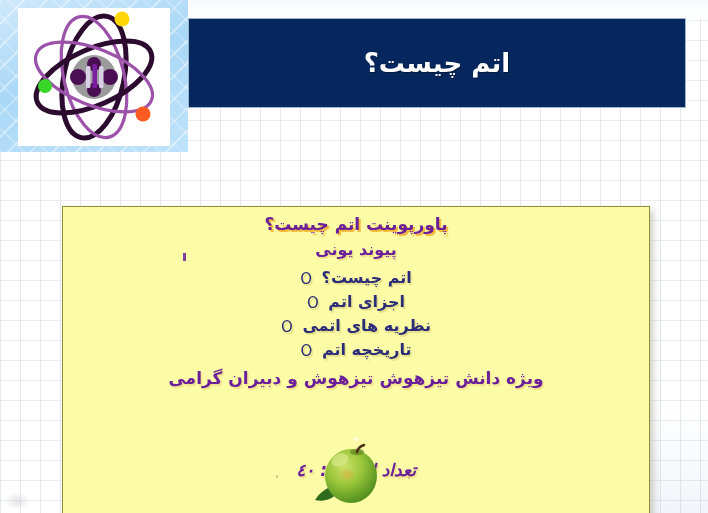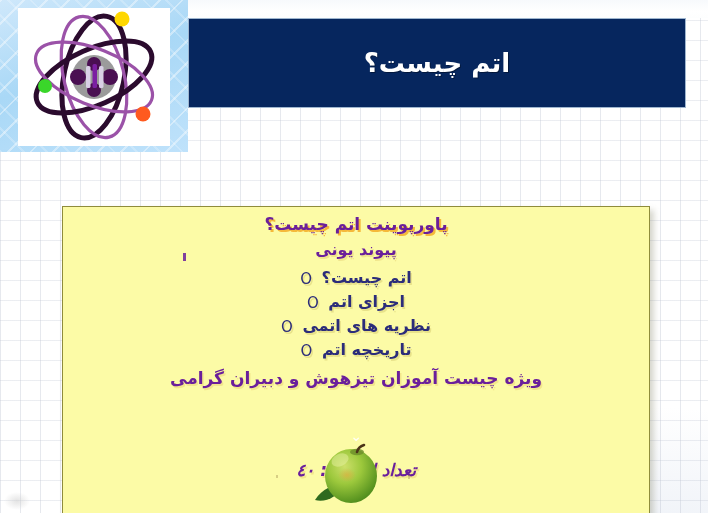--- a/index.html
+++ b/index.html
@@ -223,21 +223,21 @@
       <div class="bullet-line">
         <span>نظریه های اتمی</span>
         <span class="bullet-mark">O</span>
       </div>
       <div class="bullet-line">
         <span>تاریخچه اتم</span>
         <span class="bullet-mark">O</span>
       </div>
     </div>
 
-    <div id="audience">ویژه چیست آموزان تیزهوش و دبیران گرامی</div>
+    <div id="audience">ویژه دانش تیزهوش تیزهوش و دبیران گرامی</div>
 
     <div id="chevron-artifact">⌄</div>
 
     <div id="slide-count">تعداد اسلاید : ٤٠</div>
 
     <div class="speck" id="speck-a"></div>
     <div class="speck" id="speck-b"></div>
     <div class="speck" id="speck-c"></div>
   </div>
 

